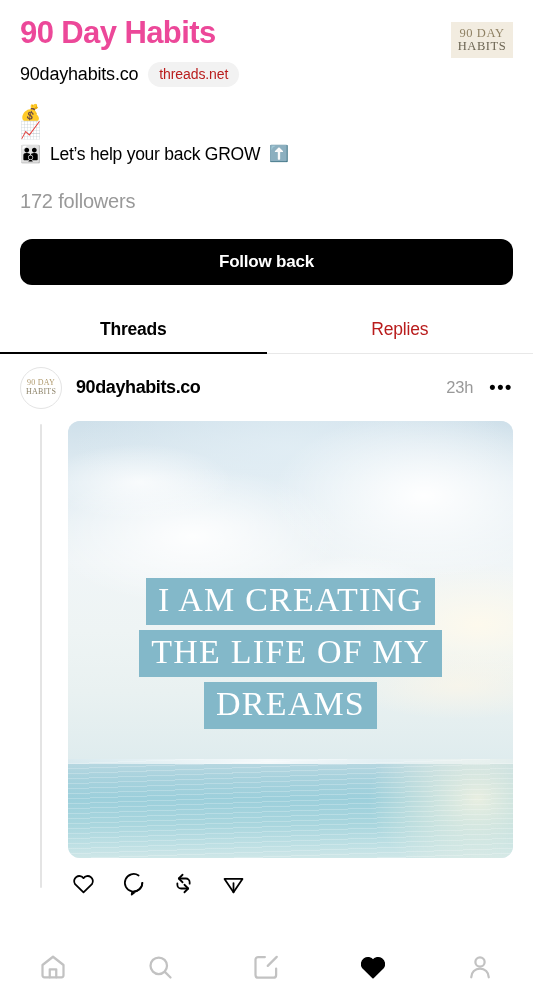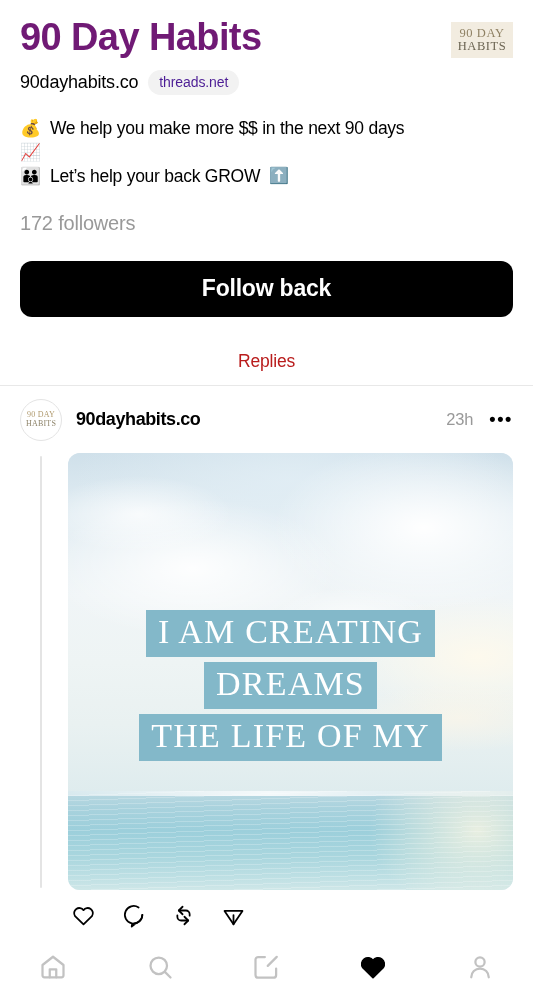--- a/index.html
+++ b/index.html
@@ -25,41 +25,41 @@
   
   .profile-header {
     padding: 16px 20px 0 20px;
     display: flex;
     justify-content: space-between;
     align-items: flex-start;
   }
   .profile-identity { flex: 1; min-width: 0; }
 
   .display-name {
-    font-size: 38px;
+    font-size: 31px;
     font-weight: 700;
     letter-spacing: -0.6px;
-    color: #701a75;
+    color: #ec4899;
     line-height: 1.12;
   }
 
   .handle-row {
     display: flex;
     align-items: center;
     gap: 10px;
     margin-top: 11px;
   }
   .handle-text {
     font-size: 18px;
     color: #000000;
     letter-spacing: -0.2px;
   }
   .domain-pill {
     background: #f2f2f2;
-    color: #4c1d95;
+    color: #b91c1c;
     font-size: 14px;
     padding: 5px 11px 6px 11px;
     border-radius: 18px;
     letter-spacing: -0.1px;
     line-height: 1;
   }
 
   
   .brand-avatar {
     width: 62px;
@@ -104,27 +104,27 @@
     padding: 20px 20px 0 20px;
     font-size: 20px;
     color: #999999;
     letter-spacing: -0.2px;
   }
 
   
   .follow-wrap { padding: 26px 20px 0 20px; }
   .follow-button {
     width: 100%;
-    height: 56px;
+    height: 46px;
     background: #000000;
     color: #ffffff;
     border: none;
     border-radius: 12px;
     font-family: "Liberation Sans", sans-serif;
-    font-size: 23px;
+    font-size: 17px;
     font-weight: 700;
     letter-spacing: -0.2px;
     cursor: pointer;
     display: flex;
     align-items: center;
     justify-content: center;
   }
 
   
   .tabs {
@@ -361,39 +361,39 @@
     </div>
     <div class="brand-avatar">
       <span class="l1">90 DAY</span>
       <span class="l2">HABITS</span>
     </div>
   </div>
 
   <div class="bio">
     <div class="bio-line">
       <span class="emoji">💰</span>
-      <span>We help you make more $$ in the next 90 days</span>
     </div>
     <div class="bio-line">
       <span class="emoji">📈</span>
     </div>
     <div class="bio-line">
       <span class="emoji">👪</span>
       <span>Let’s help your back GROW </span>
       <span class="emoji emoji-inline">⬆️</span>
     </div>
   </div>
 
   <div class="followers">172 followers</div>
 
   <div class="follow-wrap">
     <button class="follow-button">Follow back</button>
   </div>
 
   <div class="tabs">
+    <div class="tab active">Threads</div>
     <div class="tab inactive">Replies</div>
   </div>
 
   <div class="post">
 
     <div class="thread-line"></div>
 
     <div class="post-head">
       <div class="avatar">
         <span class="a1">90 DAY</span>
@@ -407,22 +407,22 @@
     <div class="post-body">
 
       <div class="post-image">
         <div class="sky"></div>
         <div class="sky-haze"></div>
         <div class="horizon"></div>
         <div class="ocean"></div>
 
         <div class="quote">
           <div class="quote-line">I AM CREATING</div>
+          <div class="quote-line">THE LIFE OF MY</div>
           <div class="quote-line">DREAMS</div>
-          <div class="quote-line">THE LIFE OF MY</div>
         </div>
       </div>
 
       <div class="actions">
 
         <button class="action-btn">
           <span>
             <svg width="25" height="25" viewBox="0 0 24 24" fill="none" stroke="#000" stroke-width="1.7" stroke-linecap="round" stroke-linejoin="round">
               <path d="M12 20.5 3.9 12.6A4.9 4.9 0 0 1 12 6.9a4.9 4.9 0 0 1 8.1 5.7z"></path>
             </svg>

